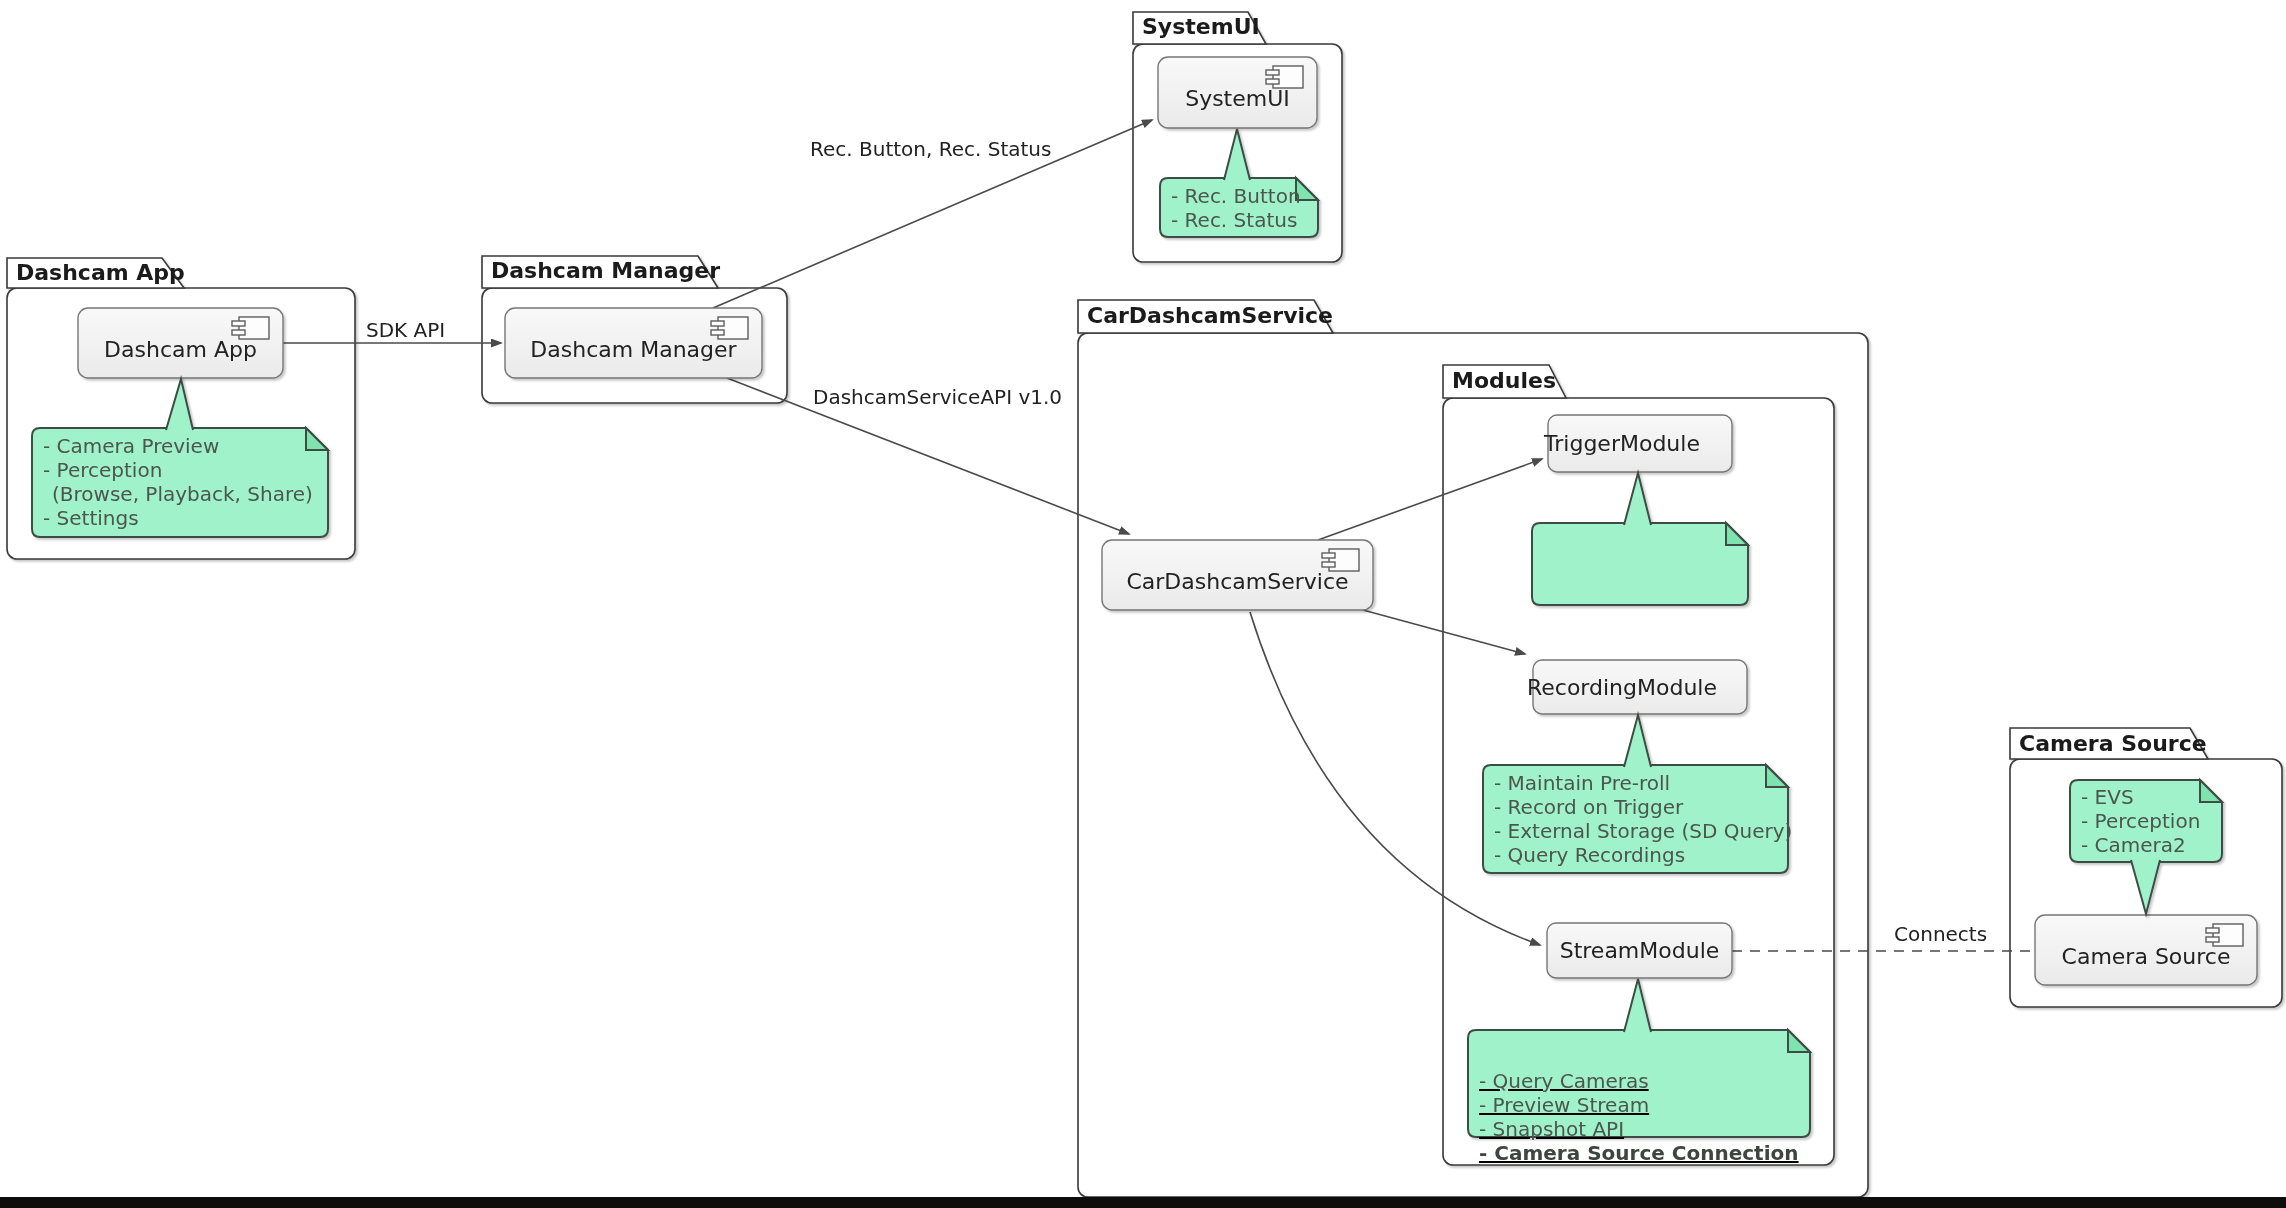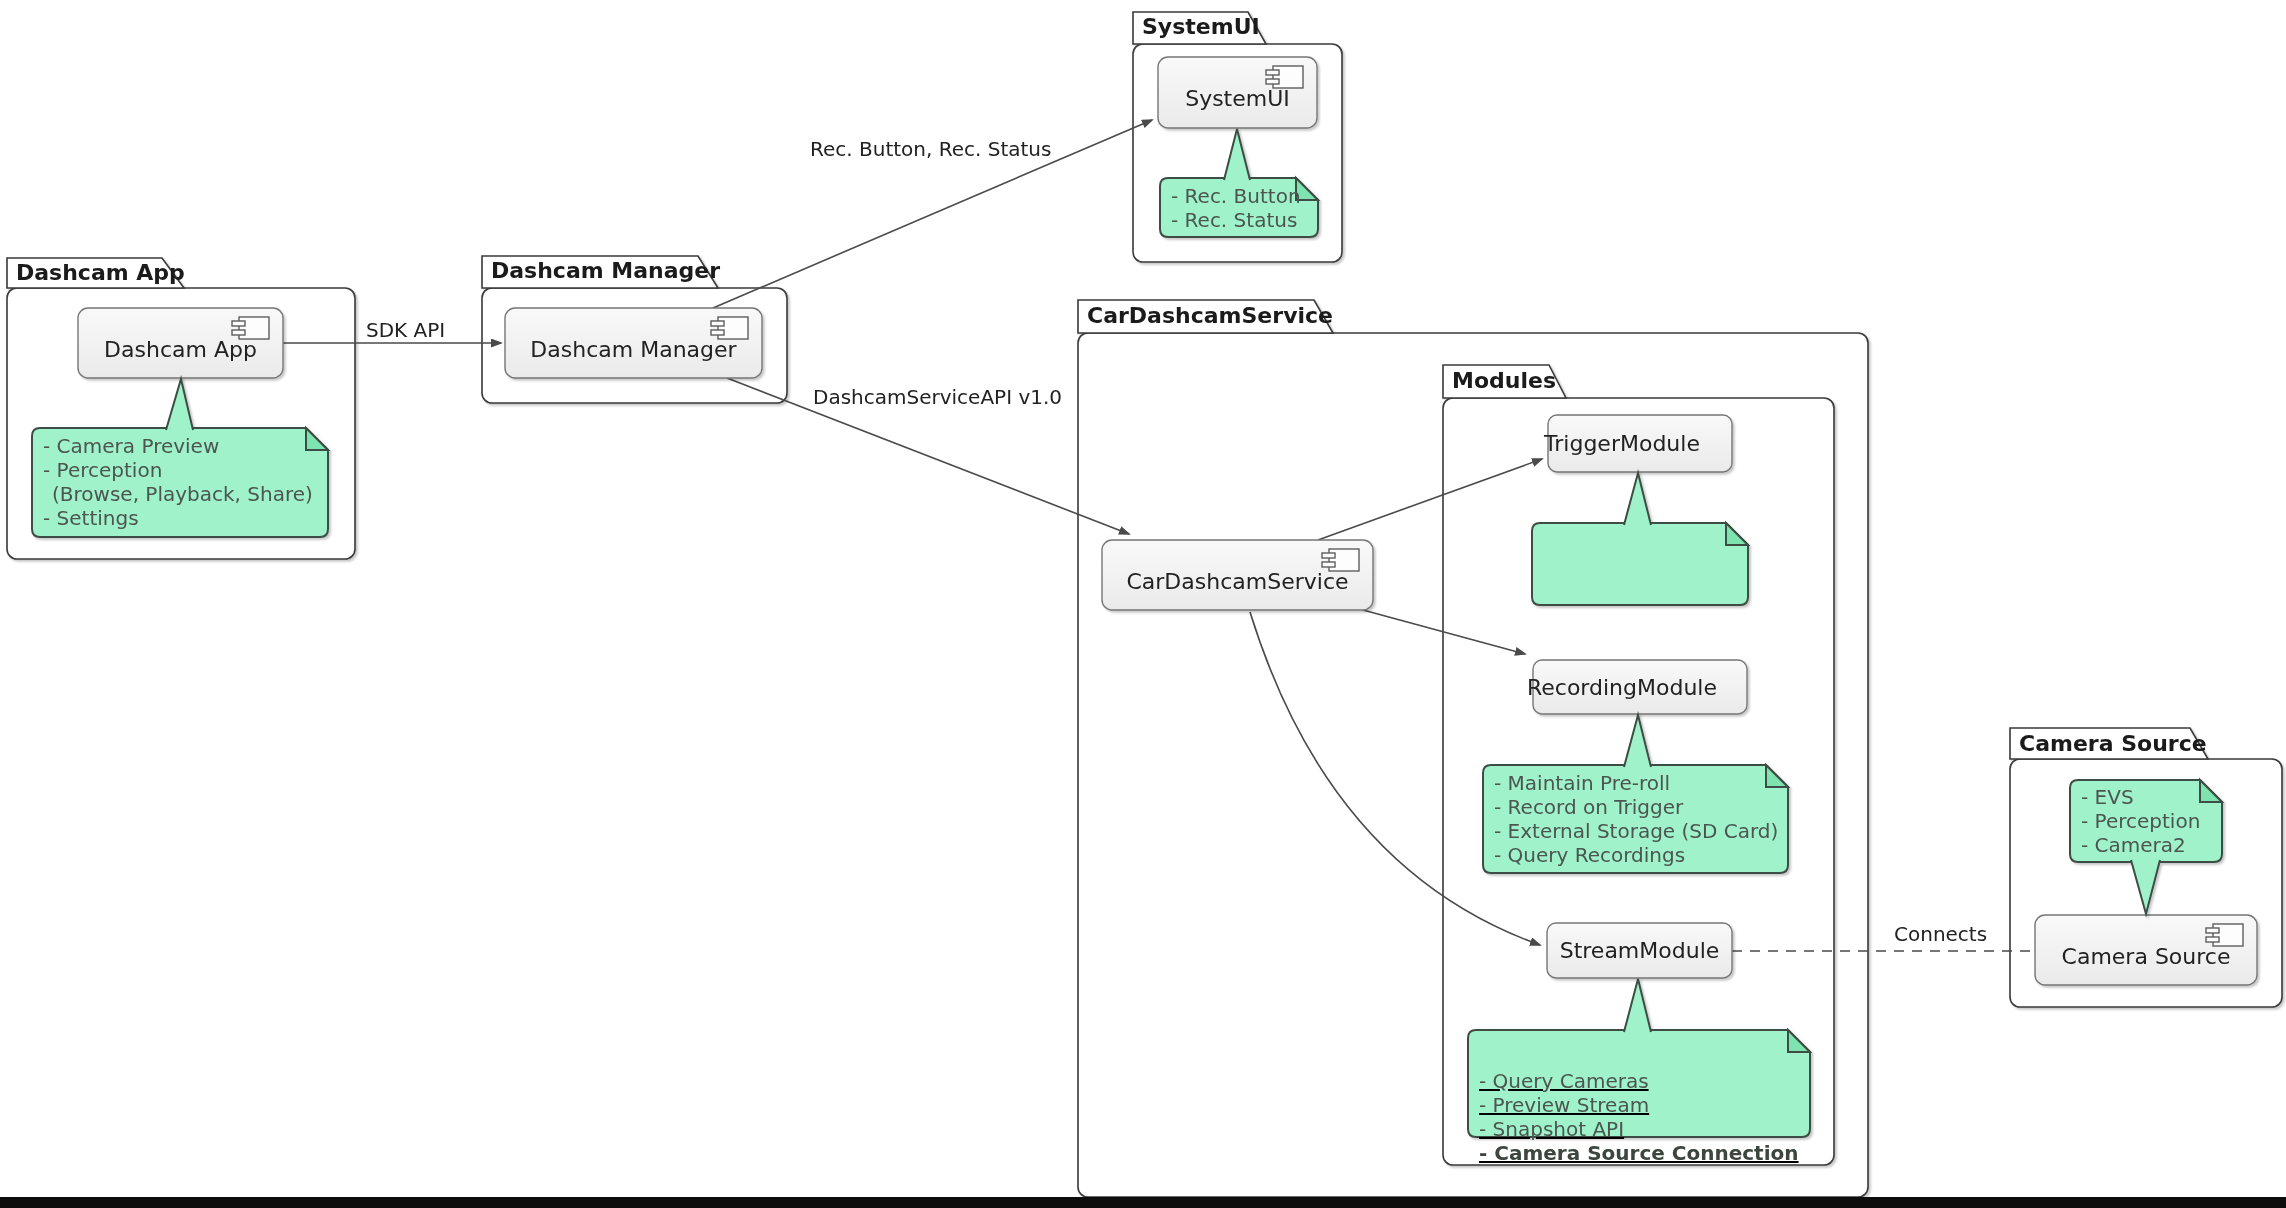--- a/index.html
+++ b/index.html
@@ -175,21 +175,21 @@
   <div class="note-line indent">(Browse, Playback, Share)</div>
   <div class="note-line">- Settings</div>
 </div>
 <div class="note-text" style="left:1171px;top:184px;">
   <div class="note-line">- Rec. Button</div>
   <div class="note-line">- Rec. Status</div>
 </div>
 <div class="note-text" style="left:1494px;top:771px;">
   <div class="note-line">- Maintain Pre-roll</div>
   <div class="note-line">- Record on Trigger</div>
-  <div class="note-line">- External Storage (SD Card)</div>
+  <div class="note-line">- External Storage (SD Query)</div>
   <div class="note-line">- Query Recordings</div>
 </div>
 <div class="note-text" style="left:1479px;top:1069px;text-decoration:underline;">
   <div class="note-line">- Query Cameras</div>
   <div class="note-line">- Preview Stream</div>
   <div class="note-line">- Snapshot API</div>
   <div class="note-line bold">- Camera Source Connection</div>
 </div>
 <div class="note-text" style="left:2081px;top:785px;">
   <div class="note-line">- EVS</div>

